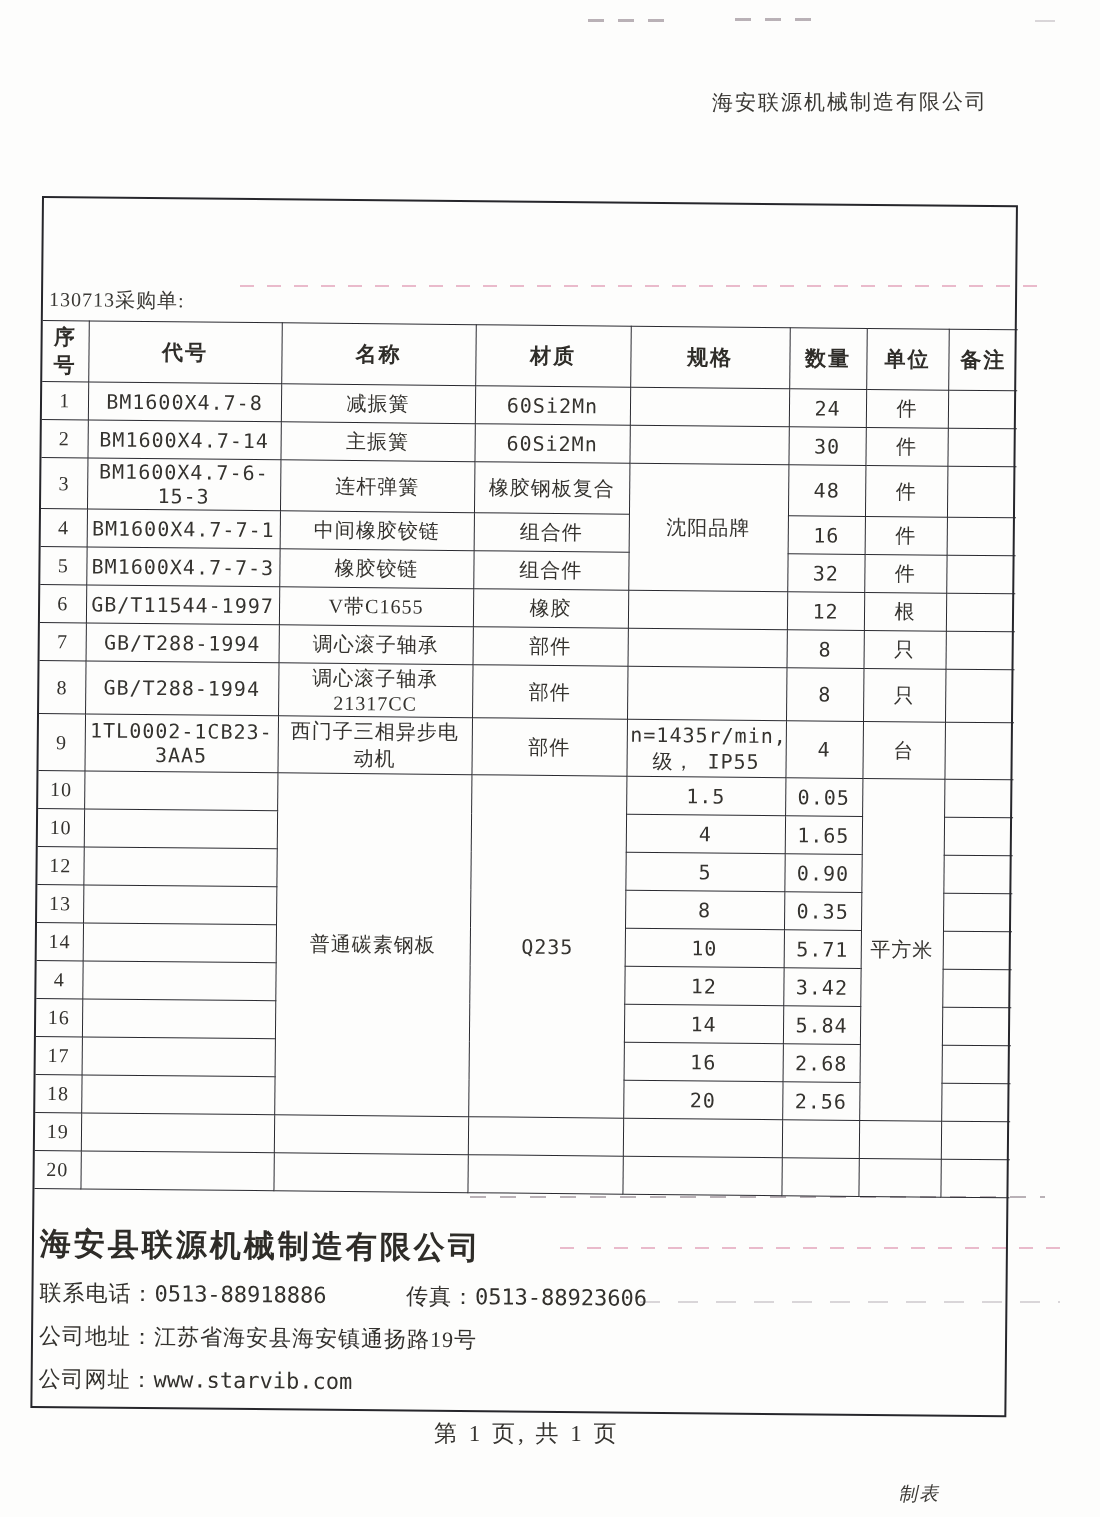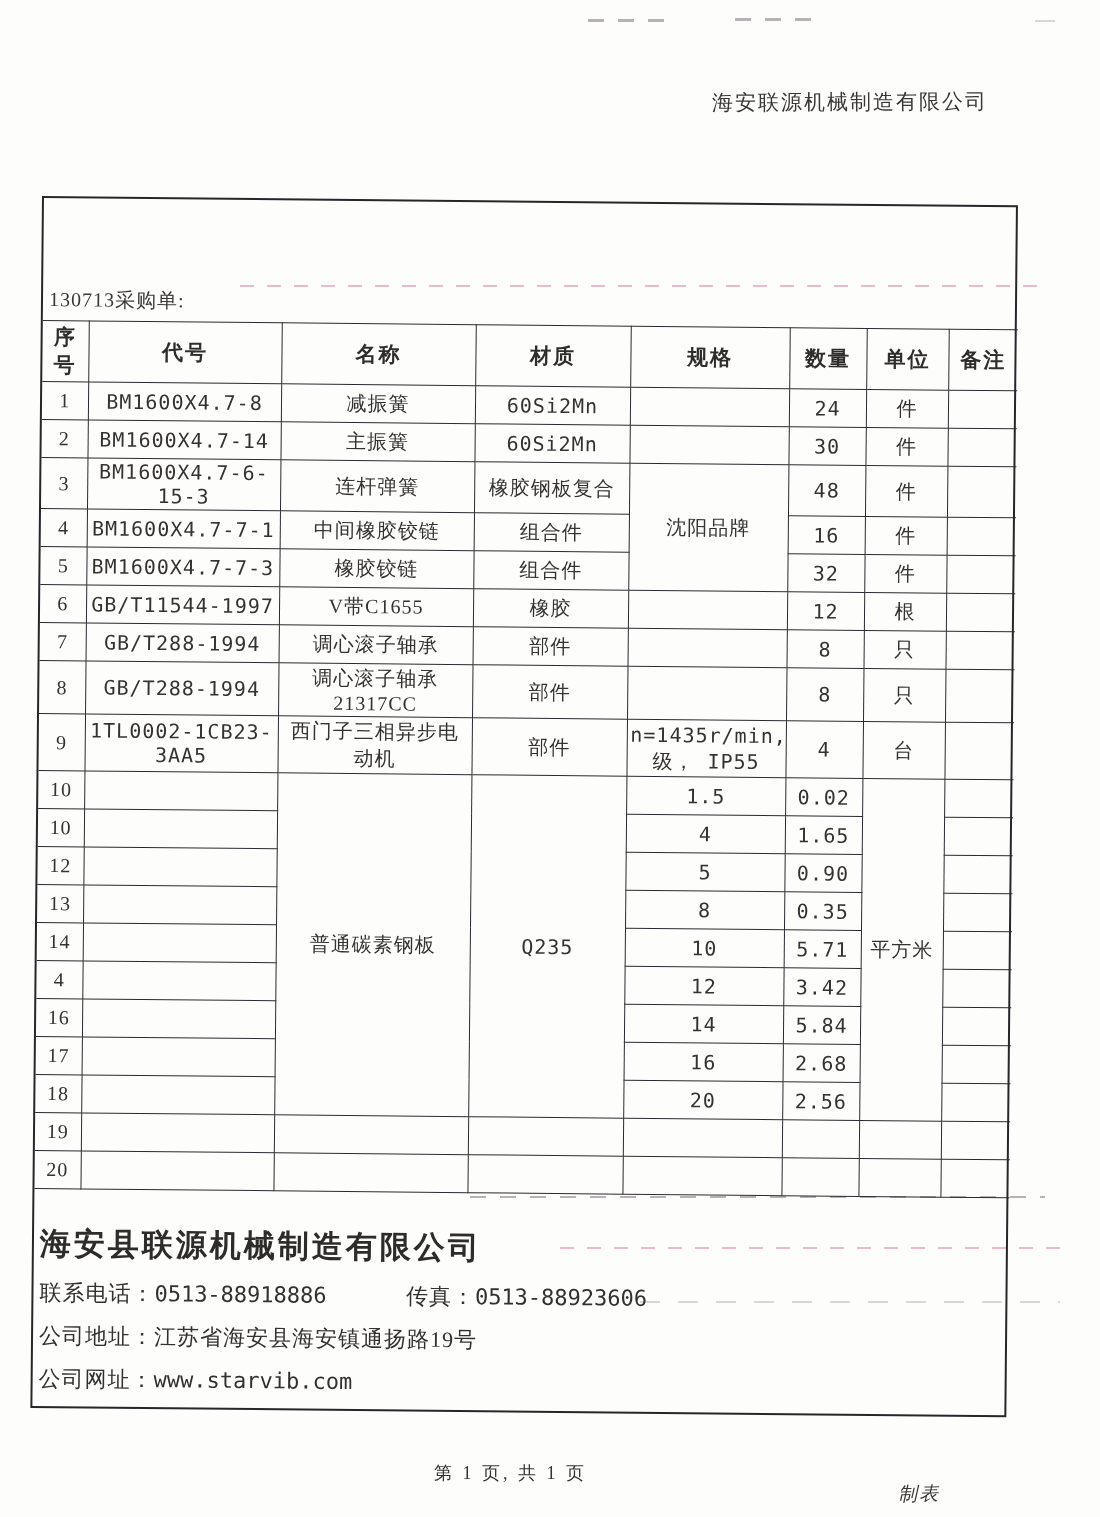--- a/index.html
+++ b/index.html
@@ -42,21 +42,21 @@
   .small { font-size:15px; }
   .xsmall { font-size:13.5px; line-height:1.3; letter-spacing:0; padding:1px 2px; }
   .ls-wide { letter-spacing:6px; }
 
   .box-footer { padding:34px 8px 12px 6px; }
   .company-name { font-size:31px; font-weight:600; letter-spacing:3px; color:#2e2c28; }
   .contact-row { font-size:22px; margin-top:13px; letter-spacing:1px; color:#33312d; }
   .phone-group { display:inline-block; min-width:360px; }
   .num { font-family:"DejaVu Sans Mono","Liberation Mono",monospace; letter-spacing:0; font-size:22px; }
 
-  .pagination { position:absolute; left:434px; top:1461px; font-size:18px; letter-spacing:3px; color:#35332f; }
+  .pagination { position:absolute; left:434px; top:1418px; font-size:23px; letter-spacing:3px; color:#35332f; }
   .maker { position:absolute; left:898px; top:1481px; font-size:19px; letter-spacing:2px; font-style:italic; color:#3c3a36; transform:rotate(-1.2deg); }
 
   .artifact { position:absolute; pointer-events:none; }
   .dash-gray  { background:repeating-linear-gradient(90deg, rgba(130,115,125,.55) 0 16px, transparent 16px 30px); }
   .dash-pink  { background:repeating-linear-gradient(90deg, rgba(214,120,155,.5) 0 14px, transparent 14px 27px); }
   .dash-faint { background:repeating-linear-gradient(90deg, rgba(150,140,150,.35) 0 20px, transparent 20px 38px); }
 </style>
 </head>
 <body>
 
@@ -185,21 +185,21 @@
         <td class="mono">4</td>
         <td>台</td>
         <td></td>
       </tr>
       <tr>
         <td>10</td>
         <td></td>
         <td rowspan="9">普通碳素钢板</td>
         <td rowspan="9" class="mono">Q235</td>
         <td class="mono">1.5</td>
-        <td class="mono">0.02</td>
+        <td class="mono">0.05</td>
         <td rowspan="9">平方米</td>
         <td></td>
       </tr>
       <tr>
         <td>10</td>
         <td></td>
         <td class="mono">4</td>
         <td class="mono">1.65</td>
         <td></td>
       </tr>

